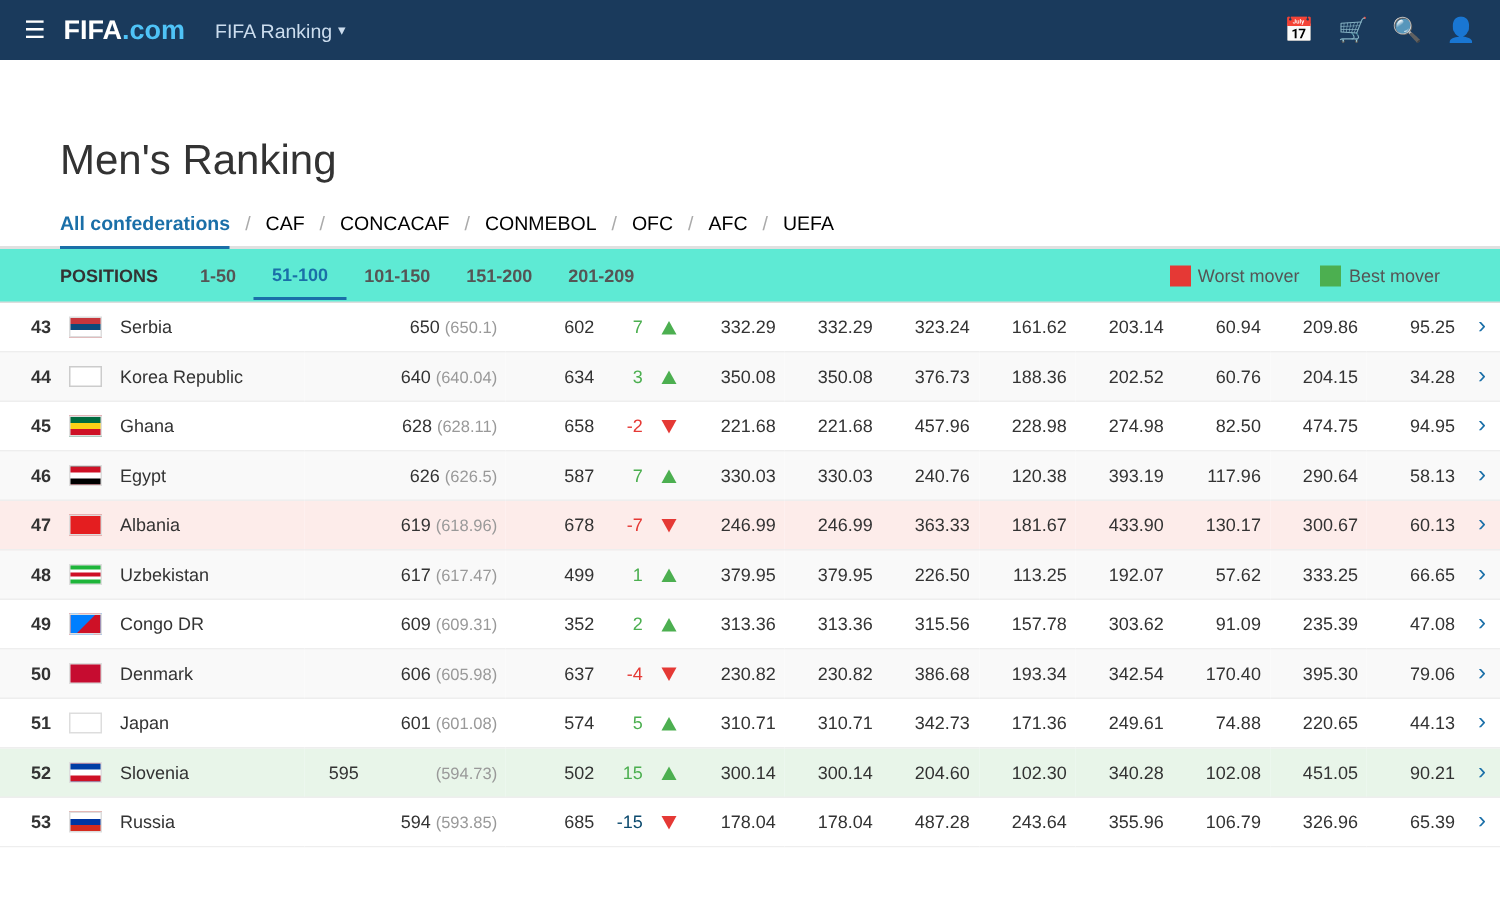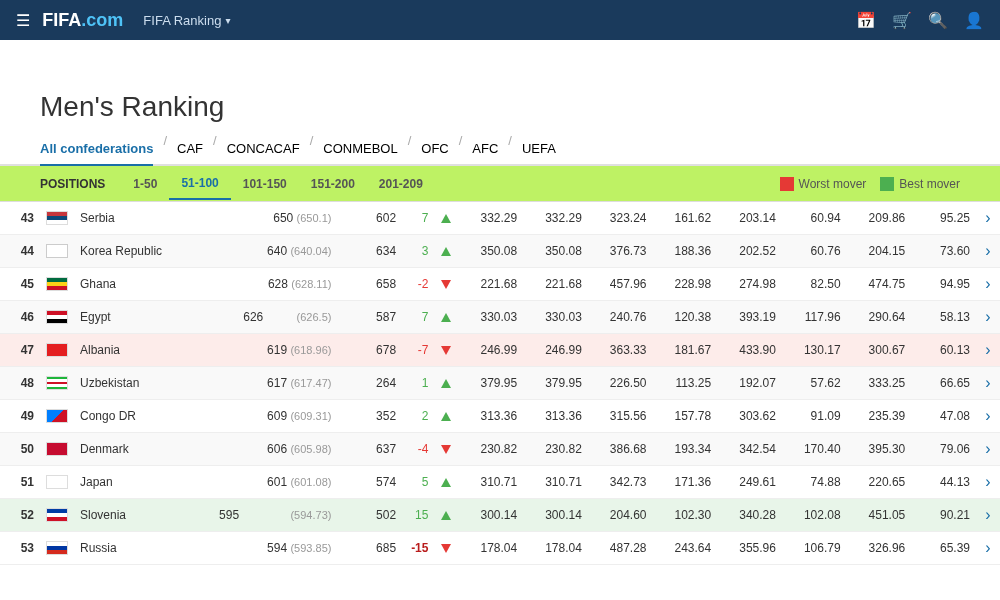--- a/index.html
+++ b/index.html
@@ -52,20 +52,21 @@
       font-size: 28px;
       font-weight: 300;
       color: #333;
       margin-top: 31px;
     }
 
     
     .conf-tabs {
       padding: 0 40px;
       display: flex;
+      align-items: center;
       border-bottom: 2px solid #e0e0e0;
       gap: 0;
     }
     .conf-tab {
       padding: 8px 0;
       font-size: 13px;
       color: #000000;
       cursor: pointer;
       text-decoration: none;
     }
@@ -76,21 +77,21 @@
       font-weight: bold;
     }
     .conf-sep {
       color: #aaa;
       padding: 0 10px;
       font-size: 13px;
     }
 
     
     .pos-tabs-row {
-      background: #bef264;
+      background: #5eead4;
       padding: 0 40px;
       display: flex;
       align-items: center;
       border-bottom: 1px solid #ddd;
       height: 36px;
     }
     .pos-tab {
       padding: 8px 12px;
       font-size: 12px;
       color: #555;
@@ -321,21 +322,21 @@
     <td class="num-col">634</td>
     <td class="change-col" style="color:#4caf50;">3</td>
     <td class="arrow-col"><span class="arrow-up"></span></td>
     <td class="num-col">350.08</td>
     <td class="num-col">350.08</td>
     <td class="num-col">376.73</td>
     <td class="num-col">188.36</td>
     <td class="num-col">202.52</td>
     <td class="num-col">60.76</td>
     <td class="num-col">204.15</td>
-    <td class="num-col">73.60</td>
+    <td class="num-col">34.28</td>
     <td class="expand-col">
       <span class="expand-btn">›</span>
     </td>
   </tr>
       <tr>
     <td class="rank-col">45</td>
     <td class="flag-col">
       <span class="flag-img flag-ghana"></span>
     </td>
     <td class="country-col">Ghana</td>
@@ -354,21 +355,21 @@
     <td class="expand-col">
       <span class="expand-btn">›</span>
     </td>
   </tr>
       <tr>
     <td class="rank-col">46</td>
     <td class="flag-col">
       <span class="flag-img flag-egypt"></span>
     </td>
     <td class="country-col">Egypt</td>
-    <td class="num-col">626 <span style="color:#999;font-size:11px;margin-left:30px;">(626.5)</span></td>
+    <td class="num-col">626 <span style="color:#999;font-size:11px;">(626.5)</span></td>
     <td class="num-col">587</td>
     <td class="change-col" style="color:#4caf50;">7</td>
     <td class="arrow-col"><span class="arrow-up"></span></td>
     <td class="num-col">330.03</td>
     <td class="num-col">330.03</td>
     <td class="num-col">240.76</td>
     <td class="num-col">120.38</td>
     <td class="num-col">393.19</td>
     <td class="num-col">117.96</td>
     <td class="num-col">290.64</td>
@@ -399,21 +400,21 @@
       <span class="expand-btn">›</span>
     </td>
   </tr>
       <tr>
     <td class="rank-col">48</td>
     <td class="flag-col">
       <span class="flag-img flag-uzbekistan"></span>
     </td>
     <td class="country-col">Uzbekistan</td>
     <td class="num-col">617 <span style="color:#999;font-size:11px;">(617.47)</span></td>
-    <td class="num-col">264</td>
+    <td class="num-col">499</td>
     <td class="change-col" style="color:#4caf50;">1</td>
     <td class="arrow-col"><span class="arrow-up"></span></td>
     <td class="num-col">379.95</td>
     <td class="num-col">379.95</td>
     <td class="num-col">226.50</td>
     <td class="num-col">113.25</td>
     <td class="num-col">192.07</td>
     <td class="num-col">57.62</td>
     <td class="num-col">333.25</td>
     <td class="num-col">66.65</td>
@@ -510,21 +511,21 @@
     </td>
   </tr>
       <tr>
     <td class="rank-col">53</td>
     <td class="flag-col">
       <span class="flag-img flag-russia"></span>
     </td>
     <td class="country-col">Russia</td>
     <td class="num-col">594 <span style="color:#999;font-size:11px;">(593.85)</span></td>
     <td class="num-col">685</td>
-    <td class="change-col" style="color:#b91c1c;font-weight:bold;">-15</td>
+    <td class="change-col" style="color:#0c4a6e;">-15</td>
     <td class="arrow-col"><span class="arrow-down"></span></td>
     <td class="num-col">178.04</td>
     <td class="num-col">178.04</td>
     <td class="num-col">487.28</td>
     <td class="num-col">243.64</td>
     <td class="num-col">355.96</td>
     <td class="num-col">106.79</td>
     <td class="num-col">326.96</td>
     <td class="num-col">65.39</td>
     <td class="expand-col">

